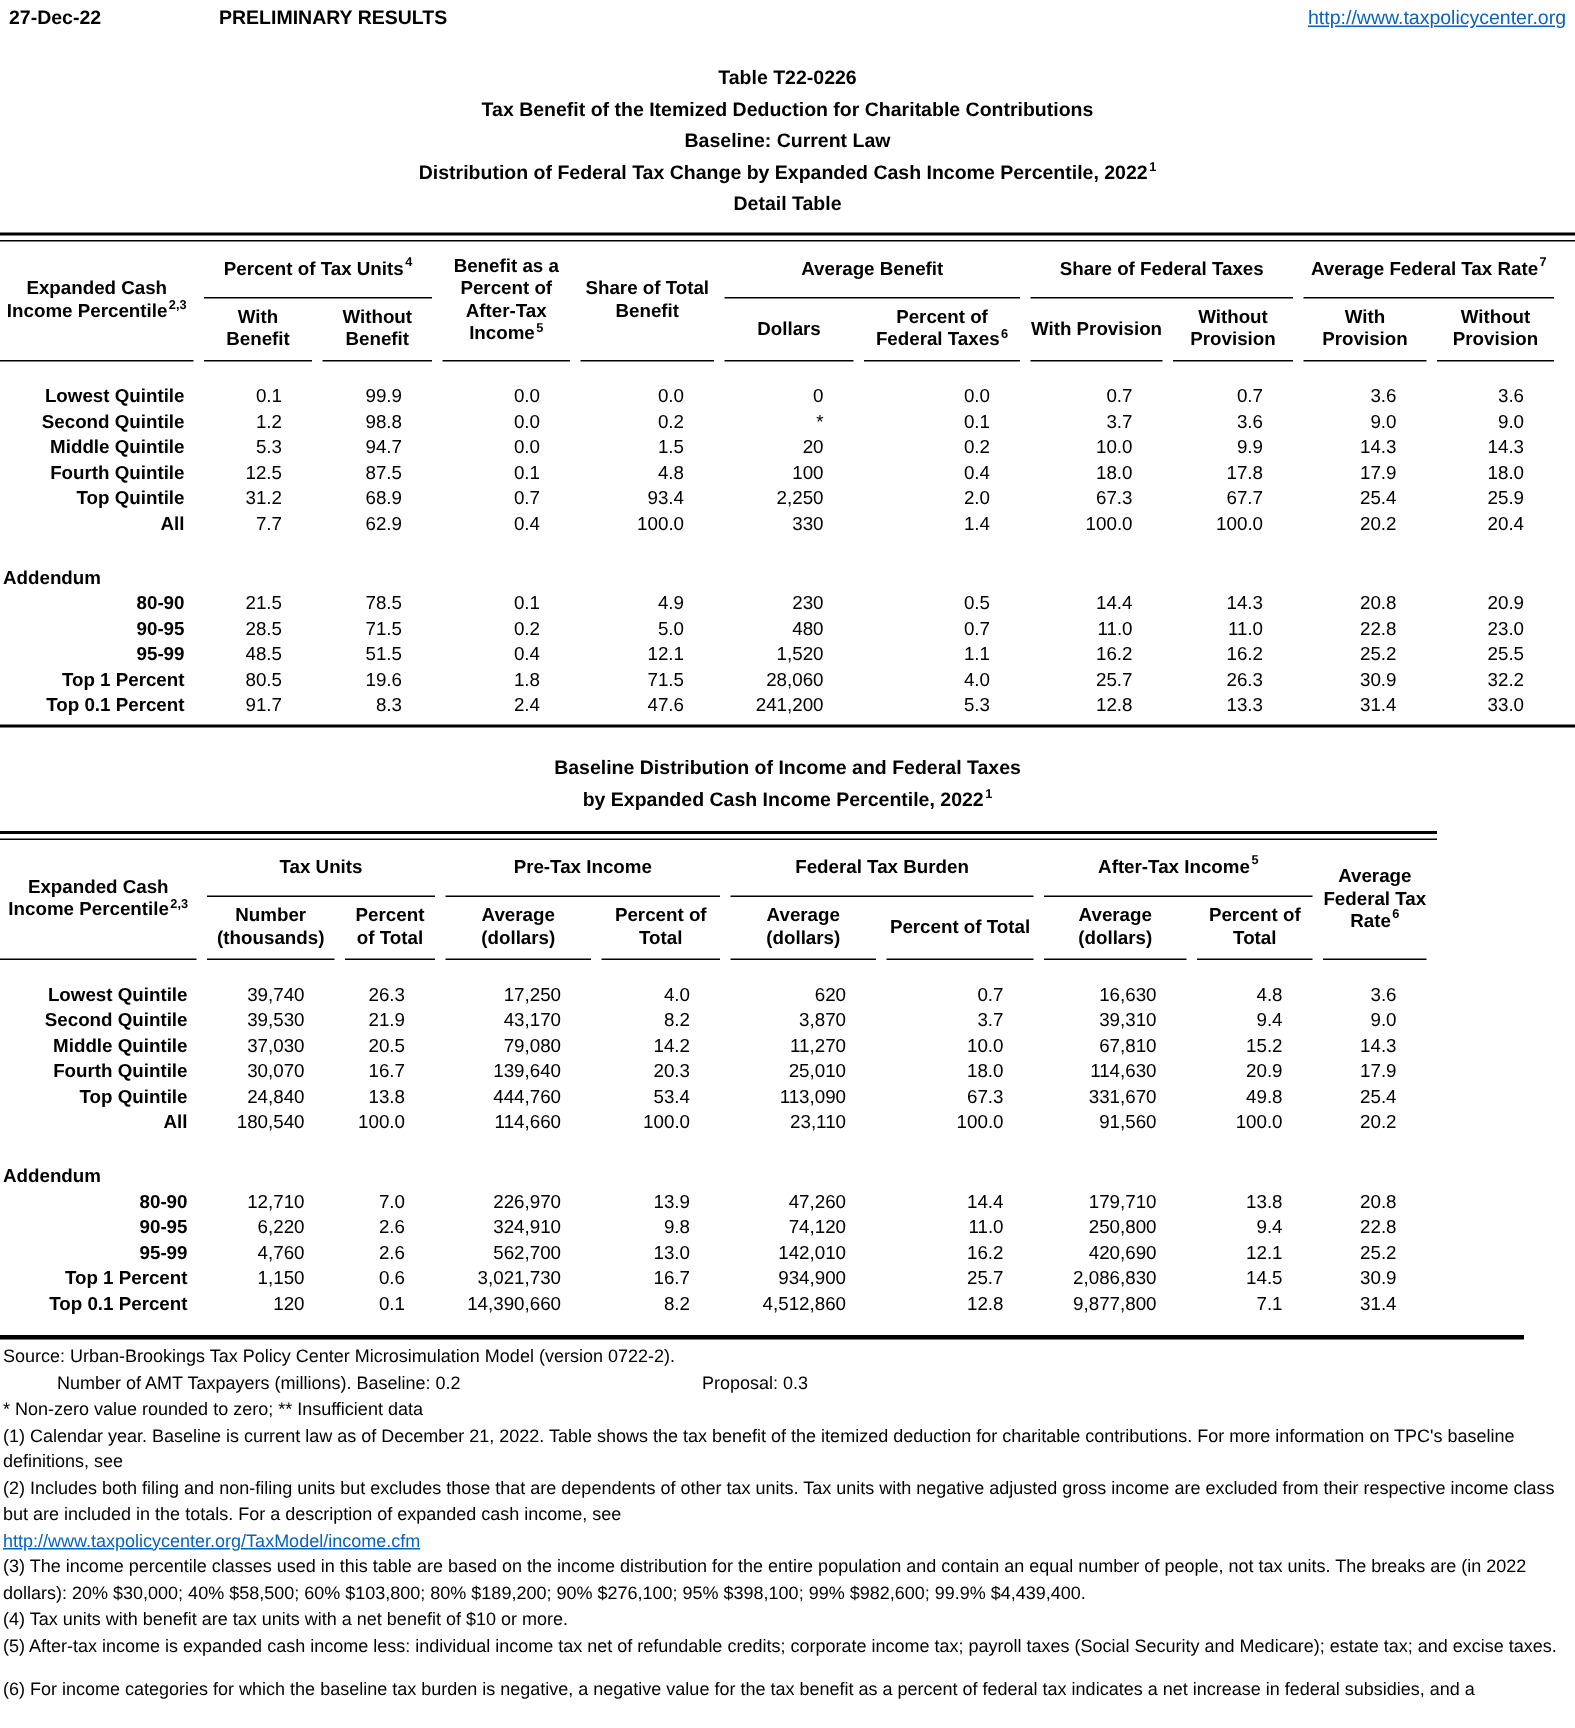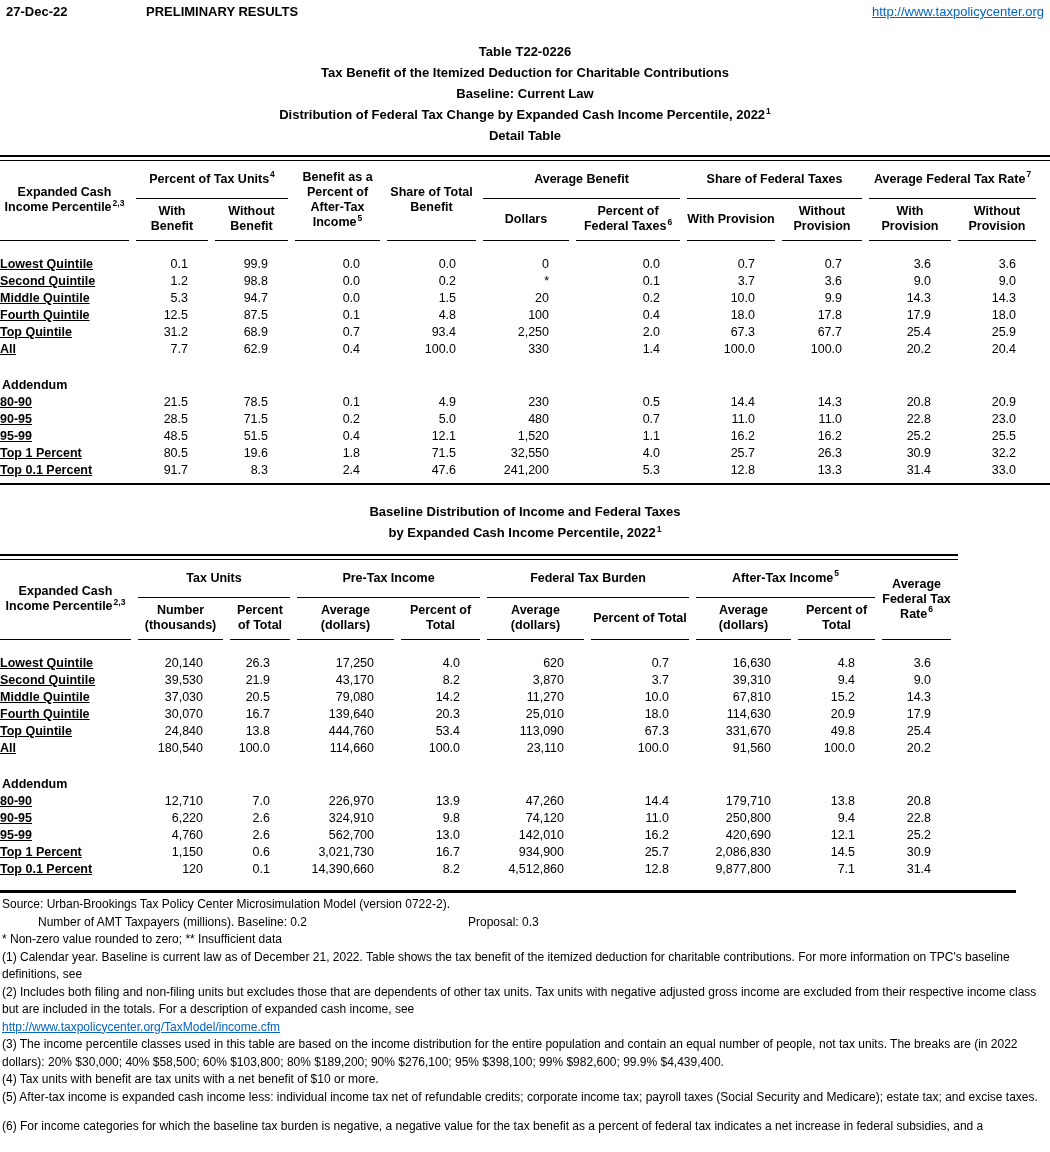--- a/index.html
+++ b/index.html
@@ -21,21 +21,21 @@
   .single-rule{border-top:2px solid #000;margin-top:5px;}
   .thick-rule{border-top:3px solid #000;width:1016px;margin-top:13px;}
 
   table{border-collapse:separate;border-spacing:7px 0;table-layout:fixed;margin-left:-7px;}
   th{font-weight:bold;text-align:center;vertical-align:middle;font-size:12.5px;line-height:15px;padding:2px 0 3px 0;}
   thead tr.r1 th{height:32px;}
   thead tr.r2 th{height:36px;}
   .rule-b{border-bottom:1.5px solid #000;}
   td{font-size:12.5px;line-height:14px;padding:1.5px 0;}
   td.num{text-align:right;padding-right:20px;}
-  td.lbl{font-weight:bold;padding-right:6px;white-space:nowrap;text-decoration:underline;}
+  td.lbl{text-align:right;font-weight:bold;padding-right:6px;white-space:nowrap;}
   tr.spacer-row td{height:11px;}
   tr.gap-row td{height:16px;}
   td.addendum-lbl{text-align:left;font-weight:bold;padding-left:2px;}
 
   .t2-title{margin-top:16px;text-align:center;font-weight:bold;font-size:13px;line-height:21px;}
   .t2rule{width:958px;}
 
   .footnotes{padding-left:2px;padding-top:3px;font-size:12px;line-height:17.5px;}
   .fnote{min-height:17px;}
   .amt-line{position:relative;margin-left:36px;}
@@ -232,21 +232,21 @@
           <td class="num">16.2</td>
           <td class="num">25.2</td>
           <td class="num">25.5</td>
         </tr>
         <tr>
           <td class="lbl">Top 1 Percent</td>
           <td class="num">80.5</td>
           <td class="num">19.6</td>
           <td class="num">1.8</td>
           <td class="num">71.5</td>
-          <td class="num">32,550</td>
+          <td class="num">28,060</td>
           <td class="num">4.0</td>
           <td class="num">25.7</td>
           <td class="num">26.3</td>
           <td class="num">30.9</td>
           <td class="num">32.2</td>
         </tr>
         <tr>
           <td class="lbl">Top 0.1 Percent</td>
           <td class="num">91.7</td>
           <td class="num">8.3</td>
@@ -305,21 +305,21 @@
       </tr>
     </thead>
     <tbody>
         <tr class="spacer-row">
           <td colspan="10"></td>
         </tr>
       </tbody>
     <tbody>
         <tr>
           <td class="lbl">Lowest Quintile</td>
-          <td class="num">20,140</td>
+          <td class="num">39,740</td>
           <td class="num">26.3</td>
           <td class="num">17,250</td>
           <td class="num">4.0</td>
           <td class="num">620</td>
           <td class="num">0.7</td>
           <td class="num">16,630</td>
           <td class="num">4.8</td>
           <td class="num">3.6</td>
         </tr>
         <tr>

